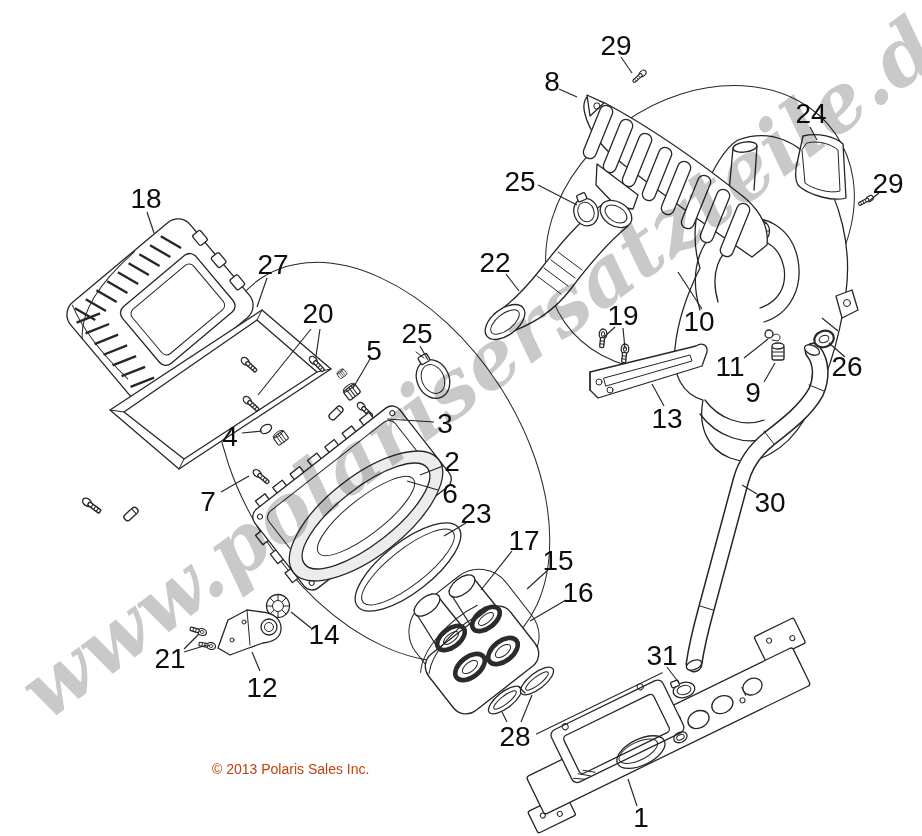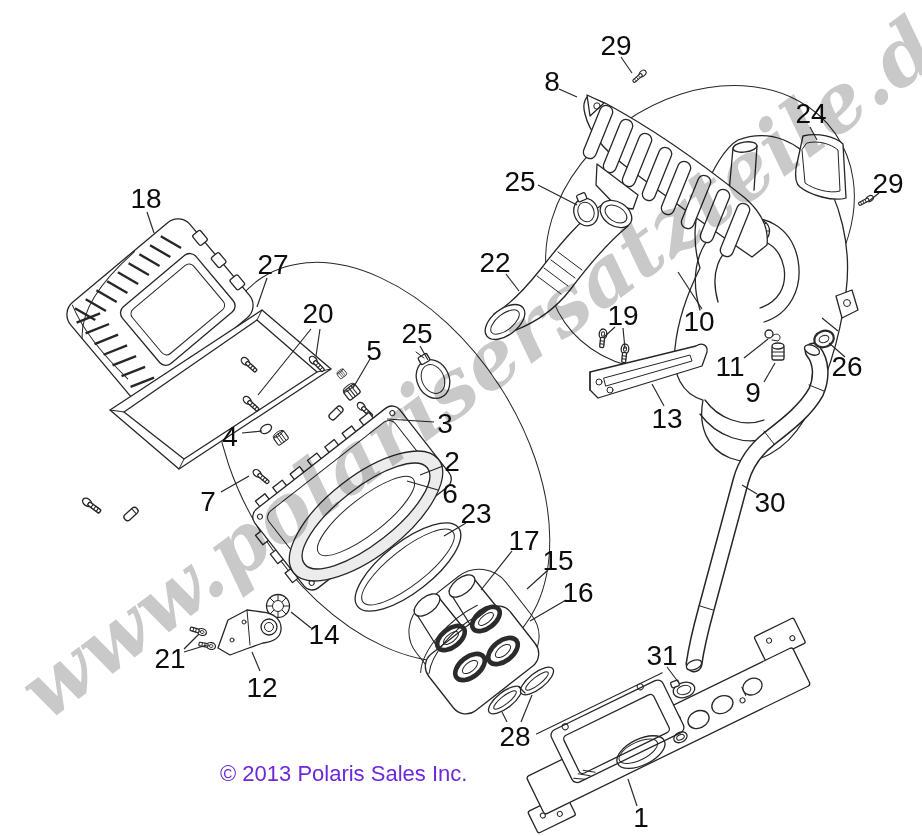--- a/index.html
+++ b/index.html
@@ -12,21 +12,21 @@
   .gy{fill:#ececec;stroke:#262626;stroke-width:1.3;}
   .thin{stroke-width:1;}
   .dk{fill:none;stroke:#2b2b2b;stroke-width:4.6;}
   .callout{font:28px "Liberation Sans",sans-serif;fill:#0d0d0d;text-anchor:middle;dominant-baseline:central;}
   .leader{stroke:#262626;stroke-width:1.15;fill:none;}
   .watermark{position:absolute;left:30px;top:650px;height:100px;line-height:100px;
       transform:rotate(-36.5deg);transform-origin:0 50%;
       font-family:"DejaVu Serif",serif;font-weight:bold;font-style:italic;
       font-size:80px;letter-spacing:1px;color:#c9c9c9;white-space:nowrap;
       mix-blend-mode:multiply;pointer-events:none;}
-  .copyright{position:absolute;left:220px;top:761px;font-size:22px;color:#6d28d9;}
+  .copyright{position:absolute;left:212px;top:761px;font-size:14px;color:#c2410c;}
 </style>
 </head>
 <body>
 
 <div class="stage">
 
 <svg id="art" width="922" height="836" viewBox="0 0 922 836">
   <defs>
     <g id="g-screw">
       <ellipse cx="-1" cy="0" rx="4.5" ry="3.2" class="wh"></ellipse>

